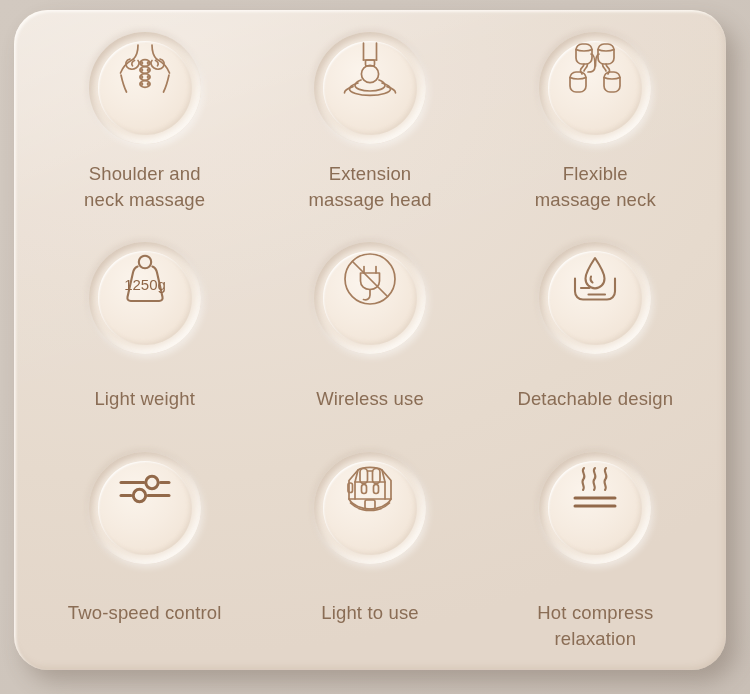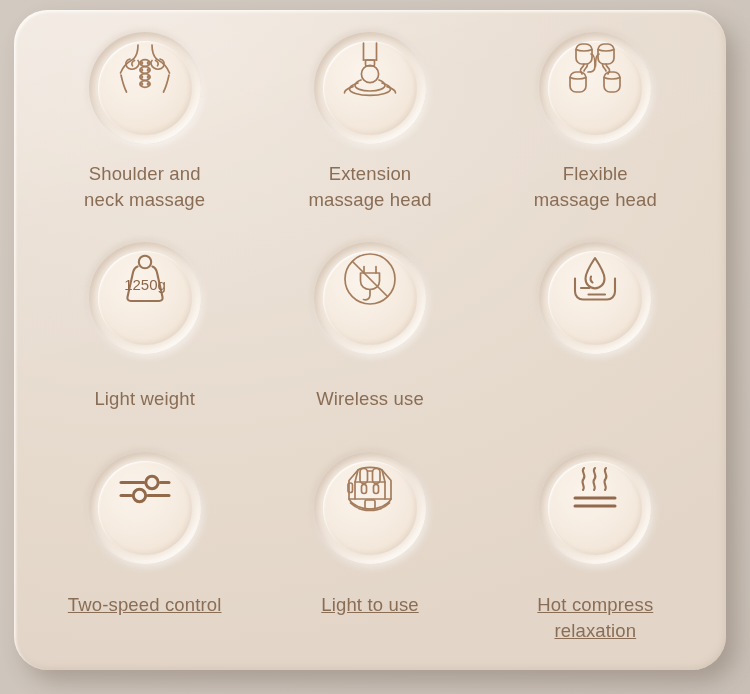--- a/index.html
+++ b/index.html
@@ -144,21 +144,21 @@
     line-height: 1.38;
     font-family: "Liberation Sans", sans-serif;
     letter-spacing: 0.15px;
     white-space: pre-line;
     max-width: 215px;
   }
 
   
   .row-1 .feature-label { margin-top: 17px; }
   .row-2 .feature-label { margin-top: 32px; }
-  .row-3 .feature-label { margin-top: 28px; text-decoration: underline; }
+  .row-3 .feature-label { margin-top: 36px; }
 </style>
 </head>
 <body>
 
 <div id="feature-panel-wrap">
   <div id="feature-card">
     <div id="card-sheen"></div>
 
     <div id="feature-grid">
 
@@ -232,21 +232,21 @@
               <path d="M26 32 C26 35, 23 35.5, 22.5 38 C22 40, 24 40.4, 24 42"></path>
               <path d="M29.5 32 C29.5 36, 26.5 36.5, 26 39"></path>
               <path d="M48 32 C48 35, 51 35.5, 51.5 38 C52 40, 50 40.4, 50 42"></path>
               <path d="M44.5 32 C44.5 36, 47.5 36.5, 48 39"></path>
               <path d="M33 22 C37 22, 37 30, 37 34 C37 40, 33 40, 30 40"></path>
               <path d="M41 22 C37.5 22.5, 37.5 30, 37.5 34"></path>
             </g>
           </svg>
         </div>
         <div class="feature-label">Flexible
-massage head</div>
+massage neck</div>
       </div>
 
       <div class="feature-cell row-2">
         <div class="icon-badge">
           <svg width="74" height="74" viewBox="0 0 74 74">
             <g class="icon-glyph">
               <circle cx="37" cy="20" r="6.2"></circle>
               <path d="M29.6 24.5 C27 25.6, 25.6 27.6, 25 30.5 L19.5 55 C19 57.4, 20.4 59, 22.8 59 L51.2 59 C53.6 59, 55 57.4, 54.5 55 L49 30.5 C48.4 27.6, 47 25.6, 44.4 24.5"></path>
             </g>
             <text class="weight-text" x="37" y="48" text-anchor="middle">1250g</text>
@@ -278,20 +278,21 @@
               <path d="M37 16 C32 23.5, 27.5 30.5, 27.5 36.5 C27.5 42.2, 31.8 46.4, 37 46.4 C42.2 46.4, 46.5 42.2, 46.5 36.5 C46.5 30.5, 42 23.5, 37 16 Z"></path>
               <path d="M34.5 40.5 C32.6 39, 32.2 36.6, 33 34.5"></path>
             </g>
             <g class="icon-glyph">
               <path d="M17 36.5 L17 49.5 C17 54, 20.4 57.5, 25 57.5 L49 57.5 C53.6 57.5, 57 54, 57 49.5 L57 36.5"></path>
               <path d="M23 46 L31.5 46"></path>
               <path d="M30.5 52.5 L47 52.5"></path>
             </g>
           </svg>
         </div>
+        <div class="feature-label">Detachable design</div>
       </div>
 
       <div class="feature-cell row-3">
         <div class="icon-badge">
           <svg width="74" height="74" viewBox="0 0 74 74">
             <g class="icon-glyph-thick">
               <path d="M13 30.5 L36 30.5"></path>
               <circle cx="44" cy="30.5" r="6.2"></circle>
               <path d="M52.5 30.5 L61 30.5"></path>
               <path d="M13 43.5 L23 43.5"></path>

